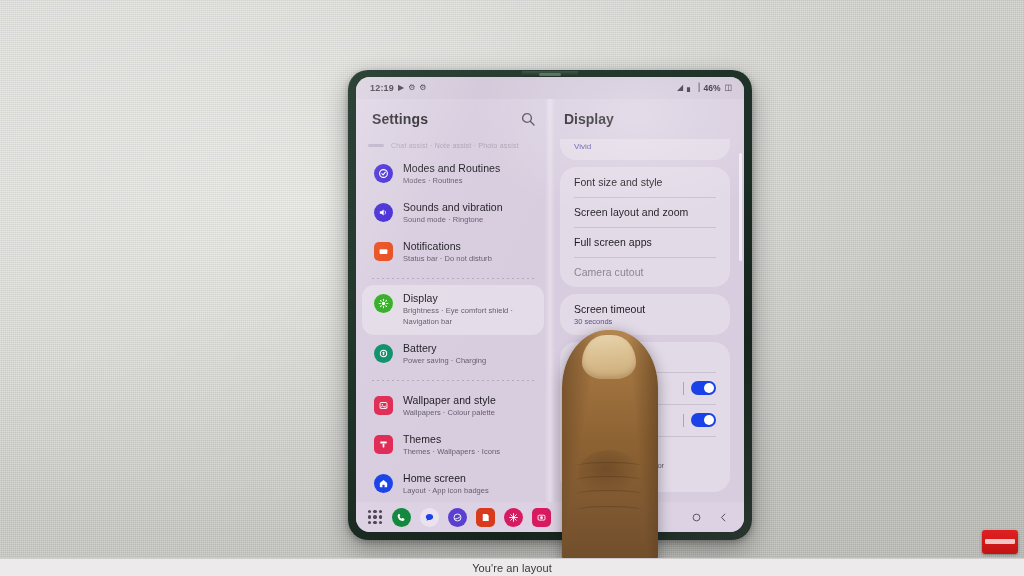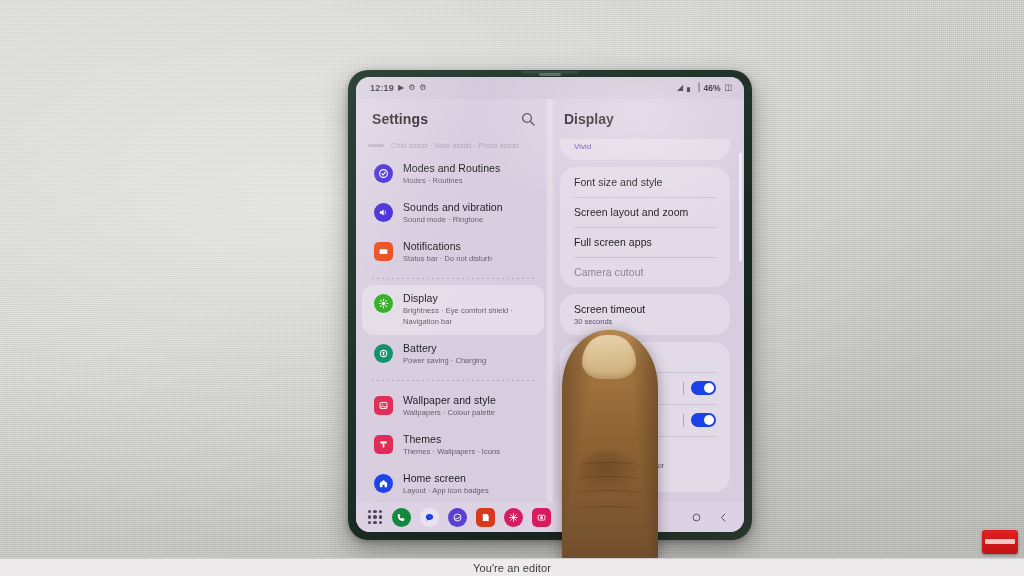--- a/index.html
+++ b/index.html
@@ -635,14 +635,14 @@
   <div id="finger-knuckle"></div>
   <div class="crease" style="top:132px"></div>
   <div class="crease" style="top:146px"></div>
   <div class="crease" style="top:160px"></div>
   <div class="crease" style="top:176px"></div>
 </div>
 
 <div id="watermark"></div>
 
 <div id="caption-bar">
-  <span id="caption-text">You're an editor</span>
+  <span id="caption-text">You're an layout</span>
 </div>
 
 </body></html>

